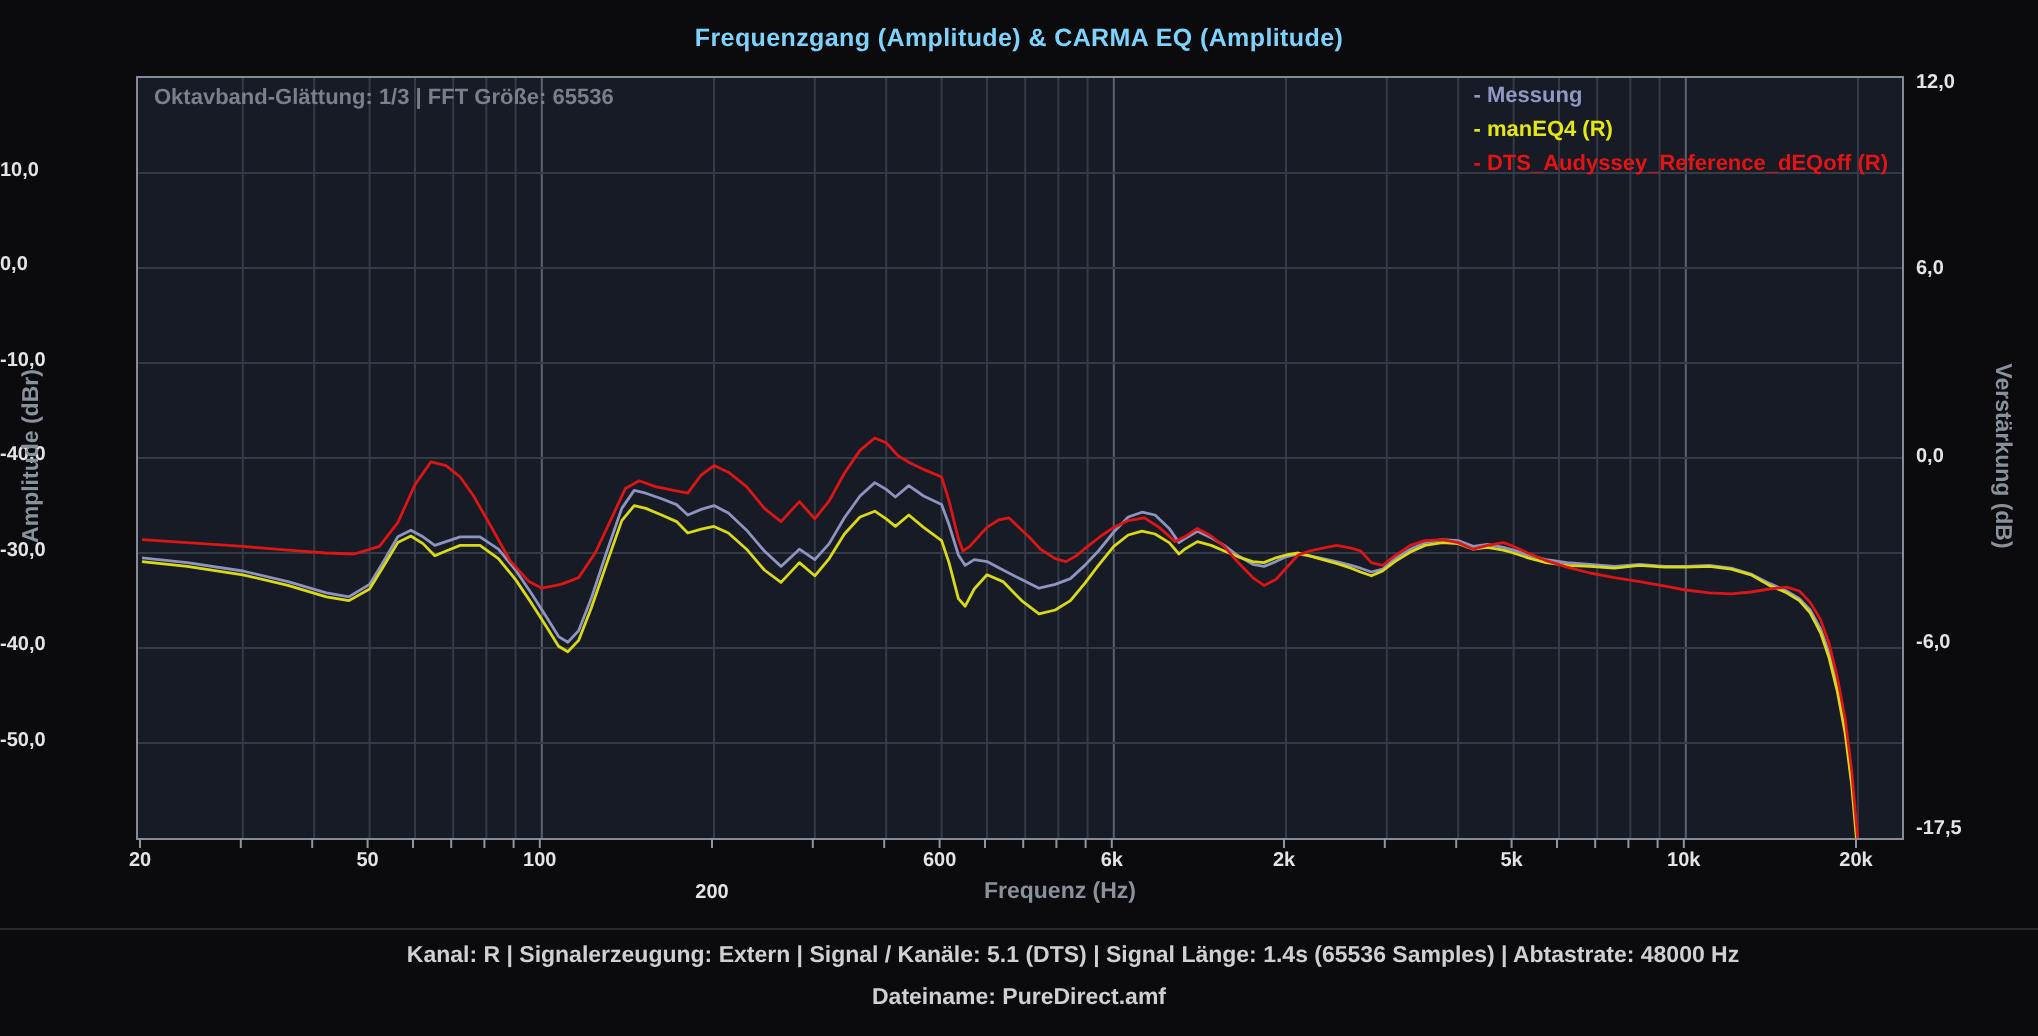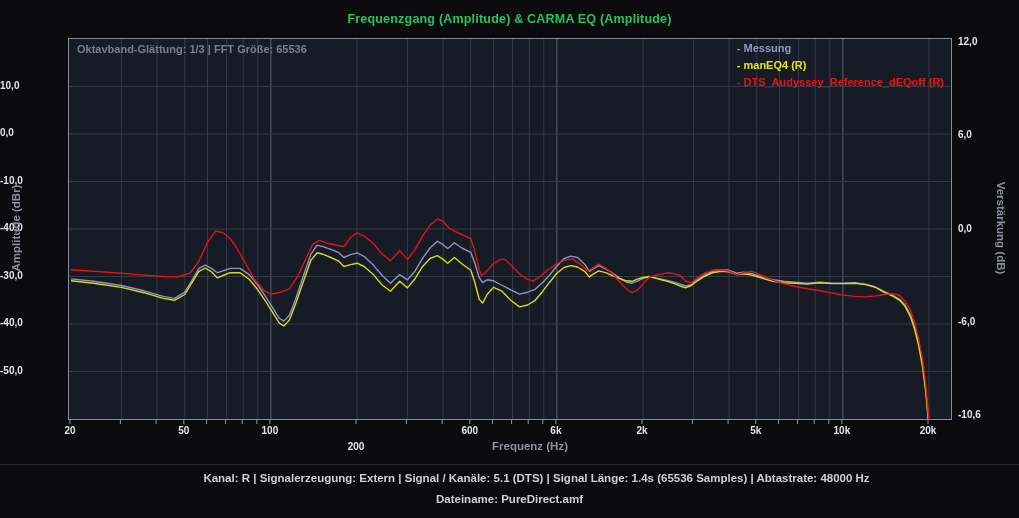--- a/index.html
+++ b/index.html
@@ -4,21 +4,21 @@
 <style>
   html,body{margin:0;padding:0;background:#000;}
   #app{
     position:relative;width:1019px;height:518px;overflow:hidden;
     background:var(--page_bg,#0b0b0d);
     font-family:"Liberation Sans",sans-serif;
     -webkit-font-smoothing:antialiased;
   }
   .chart-title{
     position:absolute;top:12px;left:0;width:100%;text-align:center;
-    color:#22c55e;font-size:12.5px;font-weight:bold;letter-spacing:.2px;
+    color:#7dd3fc;font-size:12.5px;font-weight:bold;letter-spacing:.2px;
   }
   #plot{
     position:absolute;left:68px;top:38px;width:882px;height:380px;
     background:var(--plot_bg,#161b26);
     border:1px solid var(--plot_border,#868c97);
     box-sizing:content-box;
   }
   #plot svg{position:absolute;left:0;top:0;}
   .info-text{
     position:absolute;left:8px;top:4px;
@@ -113,21 +113,21 @@
       <div class="tick-label left-tick" style="top: 221px;">-40,0</div>
       <div class="tick-label left-tick" style="top: 268.5px;">-30,0</div>
       <div class="tick-label left-tick" style="top: 316px;">-40,0</div>
       <div class="tick-label left-tick" style="top: 363.5px;">-50,0</div>
     </div>
   <div id="rightTicks">
       <div class="tick-label right-tick" style="top: 35px;">12,0</div>
       <div class="tick-label right-tick" style="top: 128.25px;">6,0</div>
       <div class="tick-label right-tick" style="top: 221.5px;">0,0</div>
       <div class="tick-label right-tick" style="top: 314.75px;">-6,0</div>
-      <div class="tick-label right-tick" style="top: 408px;">-10,6</div>
+      <div class="tick-label right-tick" style="top: 408px;">-17,5</div>
     </div>
   <div id="bottomTicks">
       <div class="tick-label bottom-tick" style="left: 40px;">20</div>
       <div class="tick-label bottom-tick" style="left: 153.811px;">50</div>
       <div class="tick-label bottom-tick" style="left: 239.905px;">100</div>
       <div class="tick-label bottom-tick" style="left: 326px; margin-top: 16px;">200</div>
       <div class="tick-label bottom-tick" style="left: 439.811px;">600</div>
       <div class="tick-label bottom-tick" style="left: 525.905px;">6k</div>
       <div class="tick-label bottom-tick" style="left: 612px;">2k</div>
       <div class="tick-label bottom-tick" style="left: 725.811px;">5k</div>

